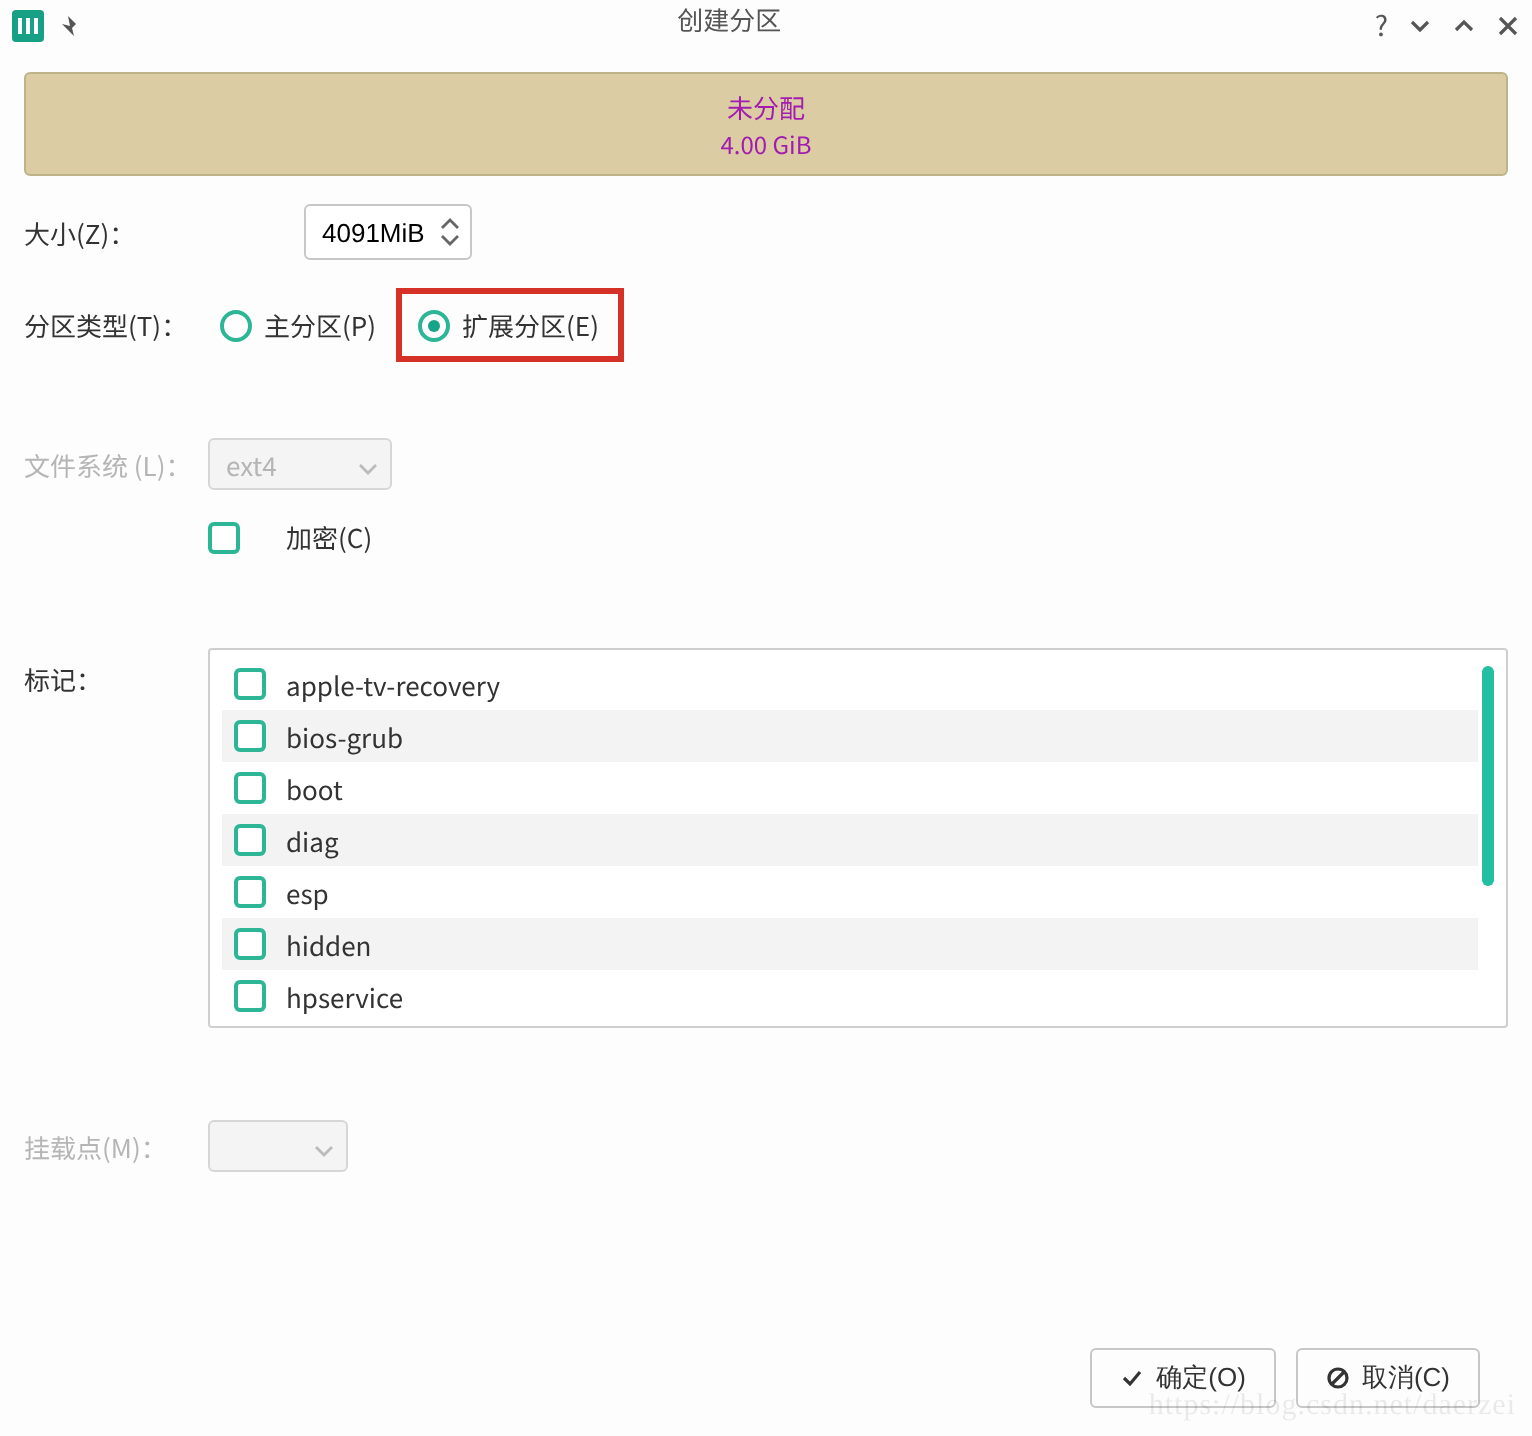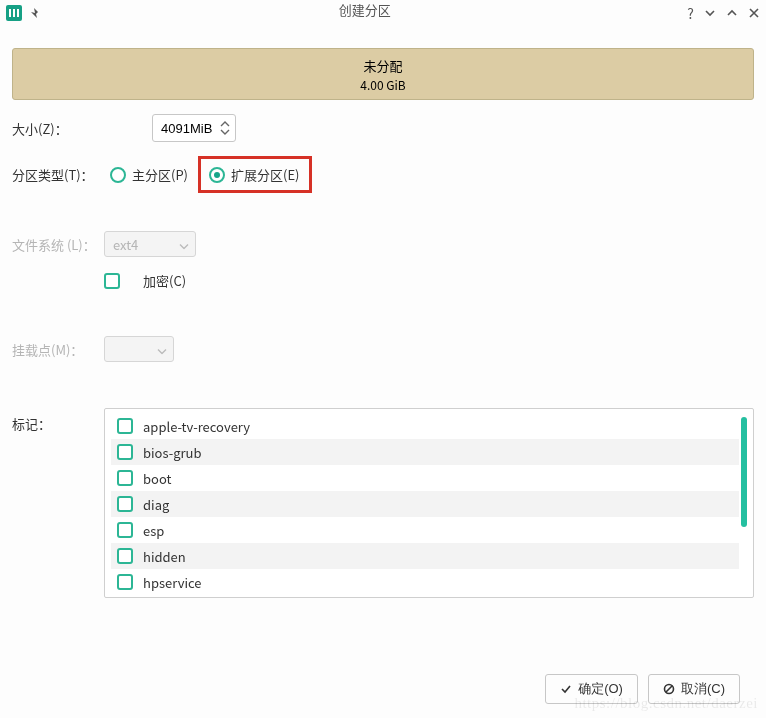--- a/index.html
+++ b/index.html
@@ -32,30 +32,30 @@
   .app-icon svg { display:block; }
   .pin-icon svg { display:block; }
   .titlebar .title { flex: 1; text-align: center; font-size: 13px; color:#555; }
   .titlebar .right-icons { display: flex; gap: 10px; align-items: center; color:#555; }
   .titlebar .right-icons span, .titlebar .right-icons svg { cursor: default; }
 
   .content { padding: 0 12px; }
 
   
   .unalloc {
-    margin: 22px 0 14px 0;
+    margin: 10px 0 14px 0;
     height: 52px;
     background: #dccca4;
     border: 1px solid #bfb38a;
     border-radius: 3px;
     display: flex;
     flex-direction: column;
     align-items: center;
     justify-content: center;
-    color: #000000;
+    color: #a21caf;
     font-size: 12px;
   }
   .unalloc .line1 { font-size: 13px; }
   .unalloc .line2 { font-size: 12px; margin-top: 1px; }
 
   
   .form { display: flex; flex-direction: column; }
   .row {
     display: flex;
     align-items: center;
@@ -307,69 +307,69 @@
     </div>
 
     <div class="row encrypt-row">
       <div class="row-label">.</div>
       <div class="encrypt-opt">
         <span class="chk"></span>
         <span>加密(C)</span>
       </div>
     </div>
 
+    <div class="row" style="align-items:flex-start; margin-top:32px;">
+      <div class="row-label" style="padding-top:6px;">标记：</div>
+      <div class="flags-wrap">
+        <div class="flags-list" id="flags-list">
+            <div class="flag-item">
+              <span class="chk"></span>
+              <span>apple-tv-recovery</span>
+            </div>
+            <div class="flag-item">
+              <span class="chk"></span>
+              <span>bios-grub</span>
+            </div>
+            <div class="flag-item">
+              <span class="chk"></span>
+              <span>boot</span>
+            </div>
+            <div class="flag-item">
+              <span class="chk"></span>
+              <span>diag</span>
+            </div>
+            <div class="flag-item">
+              <span class="chk"></span>
+              <span>esp</span>
+            </div>
+            <div class="flag-item">
+              <span class="chk"></span>
+              <span>hidden</span>
+            </div>
+            <div class="flag-item">
+              <span class="chk"></span>
+              <span>hpservice</span>
+            </div>
+          </div>
+        <div class="flags-scroll">
+          <div class="thumb"></div>
+        </div>
+      </div>
+    </div>
+
     <div class="row" style="margin-top:32px;">
       <div class="row-label disabled">挂载点(M)：</div>
       <div class="combo small">
         <span></span>
         <span class="caret"><svg width="10" height="6" viewBox="0 0 10 6" fill="none" stroke="#bbb" stroke-width="1.4">
               <path d="M1 1 L5 5 L9 1"></path>
             </svg></span>
       </div>
     </div>
 
-    <div class="row" style="align-items:flex-start; margin-top:32px;">
-      <div class="row-label" style="padding-top:6px;">标记：</div>
-      <div class="flags-wrap">
-        <div class="flags-list" id="flags-list">
-            <div class="flag-item">
-              <span class="chk"></span>
-              <span>apple-tv-recovery</span>
-            </div>
-            <div class="flag-item">
-              <span class="chk"></span>
-              <span>bios-grub</span>
-            </div>
-            <div class="flag-item">
-              <span class="chk"></span>
-              <span>boot</span>
-            </div>
-            <div class="flag-item">
-              <span class="chk"></span>
-              <span>diag</span>
-            </div>
-            <div class="flag-item">
-              <span class="chk"></span>
-              <span>esp</span>
-            </div>
-            <div class="flag-item">
-              <span class="chk"></span>
-              <span>hidden</span>
-            </div>
-            <div class="flag-item">
-              <span class="chk"></span>
-              <span>hpservice</span>
-            </div>
-          </div>
-        <div class="flags-scroll">
-          <div class="thumb"></div>
-        </div>
-      </div>
-    </div>
-
   </div>
 </div>
 
 <div class="footer">
   <button class="btn">
     <span>
         <svg width="12" height="12" viewBox="0 0 12 12" fill="none" stroke="#333" stroke-width="1.6">
           <path d="M2 6 L5 9 L10 3"></path>
         </svg>
       </span>

